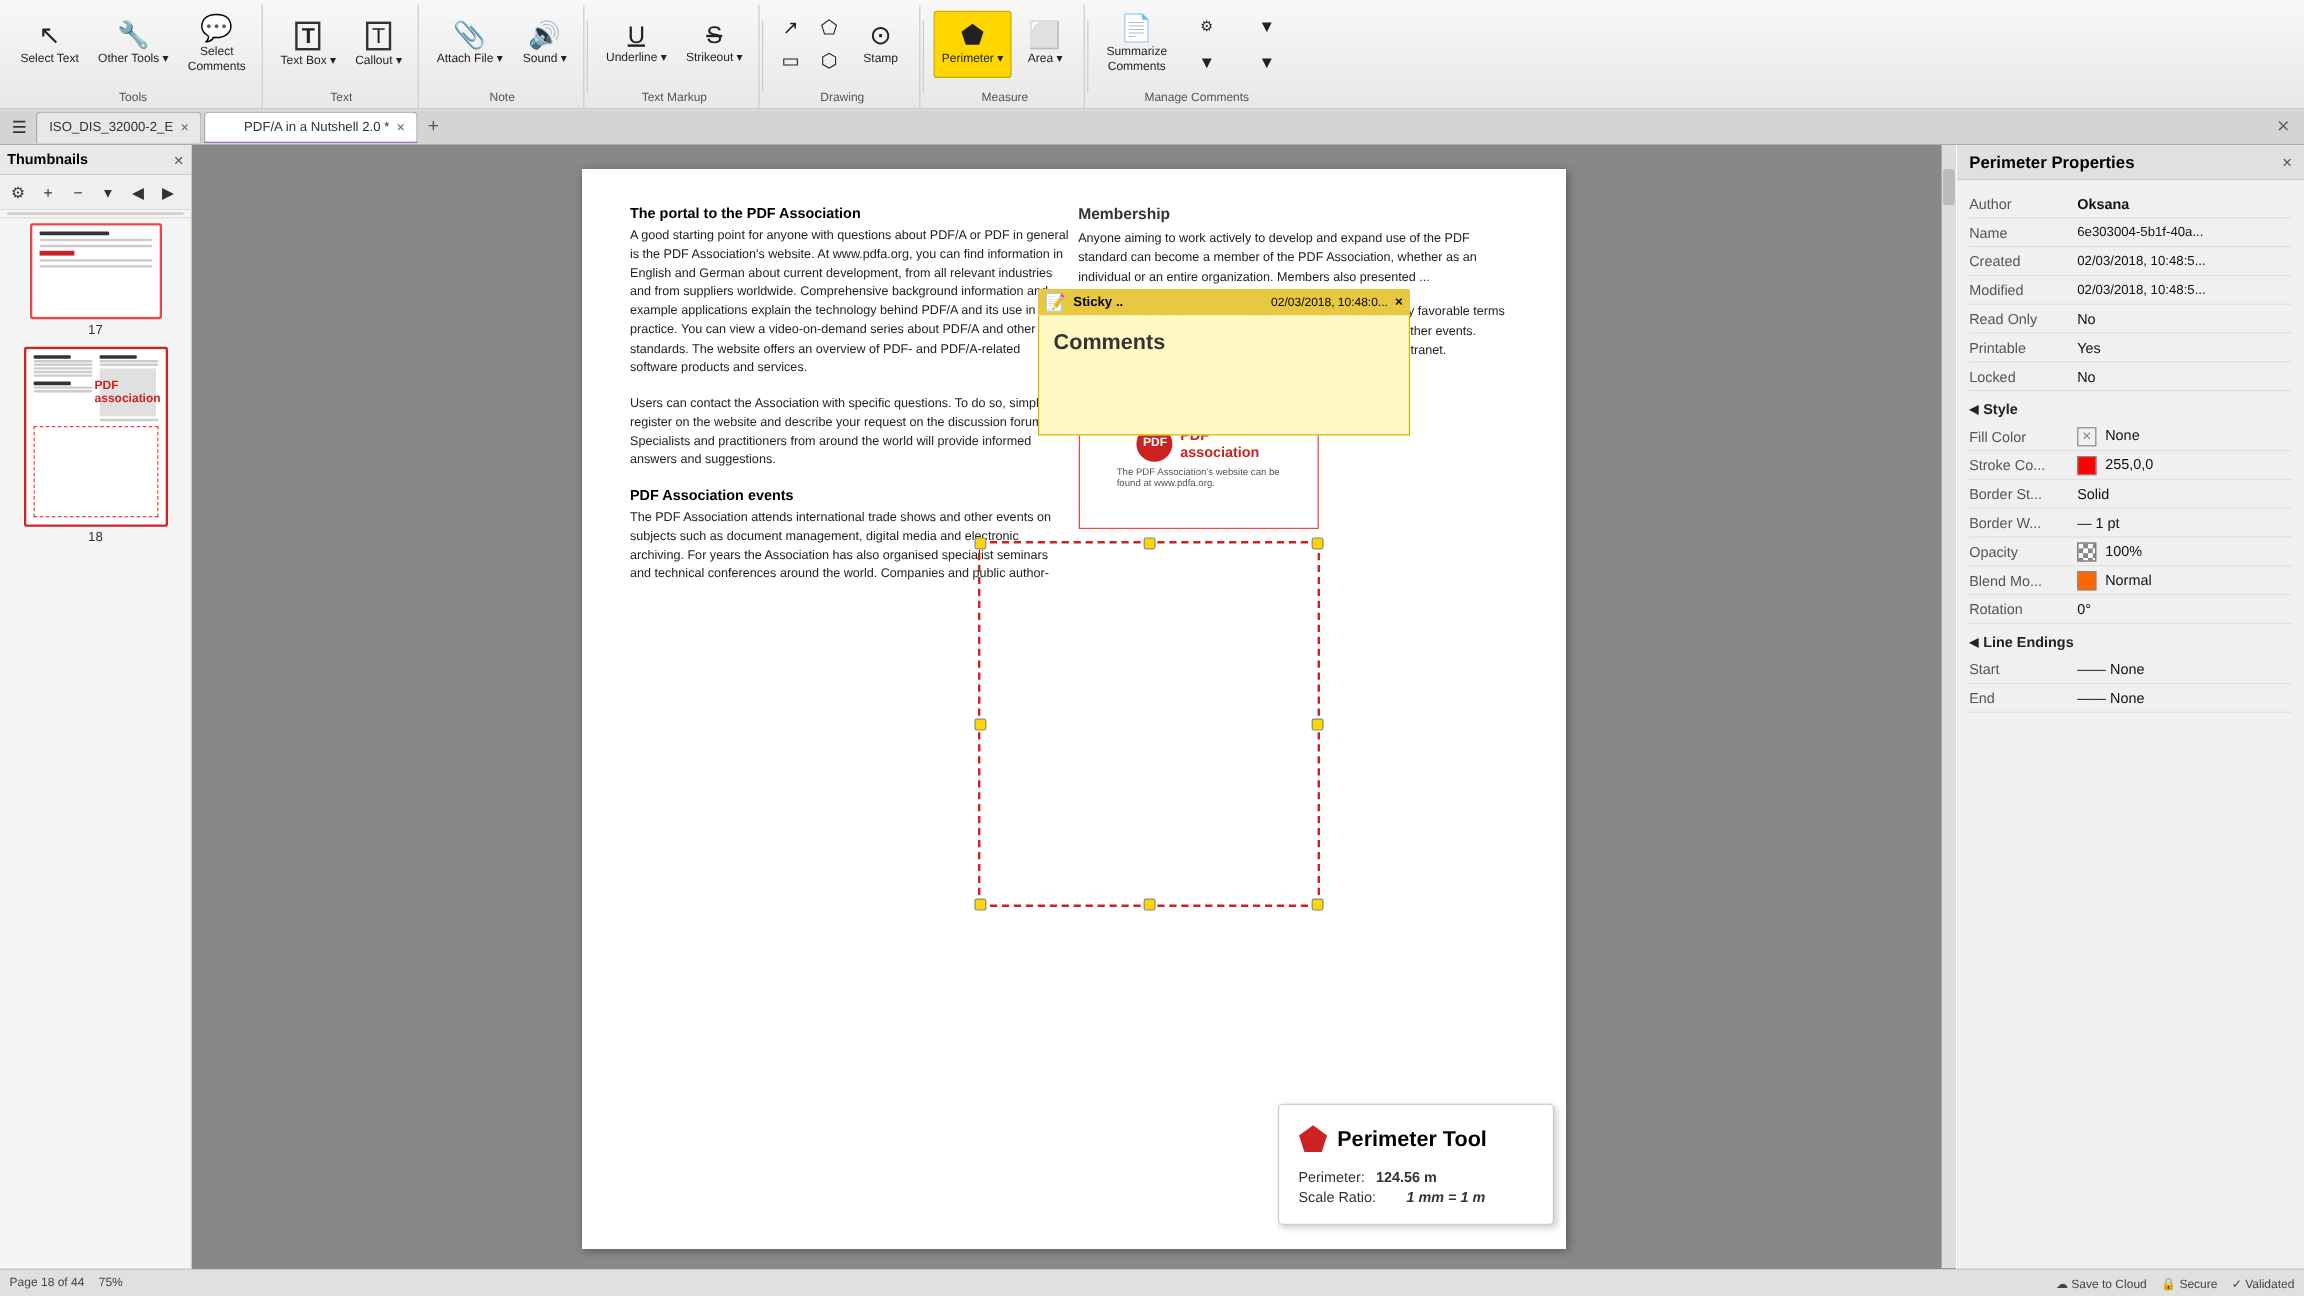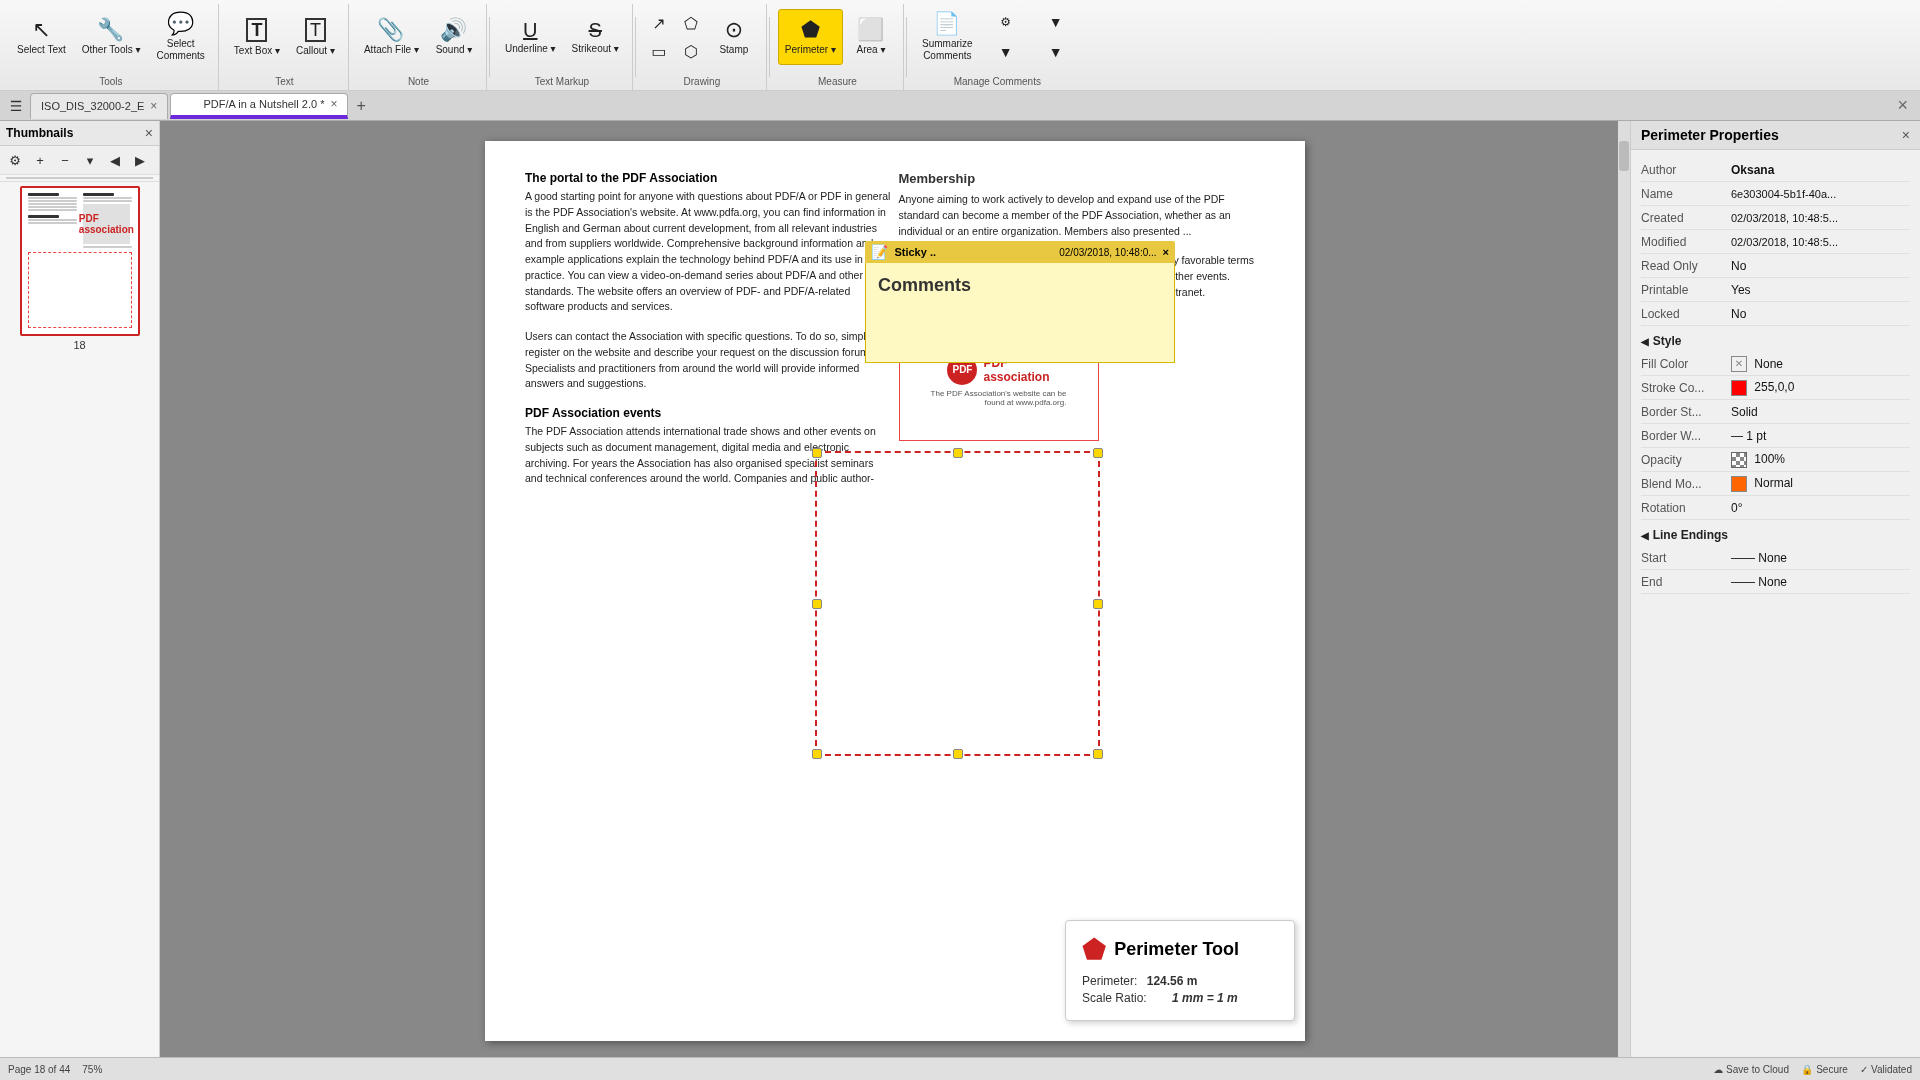--- a/index.html
+++ b/index.html
@@ -105,21 +105,21 @@
       padding: 0 10px;
       background: #e8e8e8;
       border: 1px solid #aaa;
       border-bottom: none;
       border-radius: 4px 4px 0 0;
       cursor: pointer;
       gap: 6px;
       font-size: 11px;
       color: #333;
     }
-    .tab.active { background: white; border-bottom: 4px solid #6d28d9; padding-left: 32px; }
+    .tab.active { background: white; border-bottom: 1px solid #6d28d9; padding-left: 32px; }
     .tab-close { font-size: 12px; color: #666; cursor: pointer; }
     .tab-add { font-size: 16px; color: #555; cursor: pointer; padding: 0 6px; }
 
     
     .main-area {
       display: flex;
       height: calc(1080px - 90px - 30px - 24px);
     }
 
     
@@ -558,20 +558,33 @@
       <div class="thumb-tool-btn">◀</div>
       <div class="thumb-tool-btn">▶</div>
     </div>
 
     <div style="display:flex;align-items:center;width:100%;padding:2px 6px;border-bottom:1px solid #ddd;">
       <div style="flex:1;height:2px;background:#ccc;"></div>
     </div>
 
     <div class="thumbnails-list">
 
+      <div class="thumbnail-item">
+        <div class="thumbnail-page" style="height:80px;width:110px;border:2px solid #e44;">
+          <div class="thumb-content">
+            <div class="thumb-line heading"></div>
+            <div class="thumb-line"></div>
+              <div class="thumb-line"></div>
+            <div class="thumb-red-strip"></div>
+            <div class="thumb-line"></div>
+              <div class="thumb-line"></div>
+          </div>
+        </div>
+        <span class="thumbnail-num">17</span>
+      </div>
 
       <div class="thumbnail-item">
         <div class="thumbnail-page active-border" style="height:150px;width:120px;">
           <div class="thumb-content">
             <div style="display:flex;gap:2px;">
               <div style="flex:1;">
                 <div class="thumb-line heading"></div>
                 <div class="thumb-line"></div>
                   <div class="thumb-line"></div>
                   <div class="thumb-line"></div>
@@ -627,21 +640,21 @@
           <br>
           <p class="page-text">Members also present ... the Association also has especially favorable terms for presenting products and strategies at trade shows and other events. Members also have exclusive access to the Association's intranet.</p>
 
           
           <div style="margin-top: 20px;border:1px solid #e44;padding:8px;display:flex;align-items:center;justify-content:center;width:200px;height:120px;background:white;position:relative;">
             <div style="display:flex;flex-direction:column;align-items:center;gap:4px;">
               <div style="display:flex;align-items:center;gap:6px;">
                 <div style="width:30px;height:30px;background:#cc2222;border-radius:50%;display:flex;align-items:center;justify-content:center;color:white;font-size:10px;font-weight:bold;">PDF</div>
                 <div style="font-size:12px;font-weight:bold;color:#cc2222;">PDF<br>association</div>
               </div>
-              <div style="font-size:8px;color:#555;text-align:right;">The PDF Association's website can be<br>found at www.pdfa.org.</div>
+              <div style="font-size:8px;color:#555;text-align:left;">The PDF Association's website can be<br>found at www.pdfa.org.</div>
             </div>
           </div>
         </div>
       </div>
 
       <div class="sticky-note">
         <div class="sticky-note-header">
           <span class="sticky-note-icon">📝</span>
           <span class="sticky-note-title">Sticky ..</span>
           <span class="sticky-note-date">02/03/2018, 10:48:0...</span>

